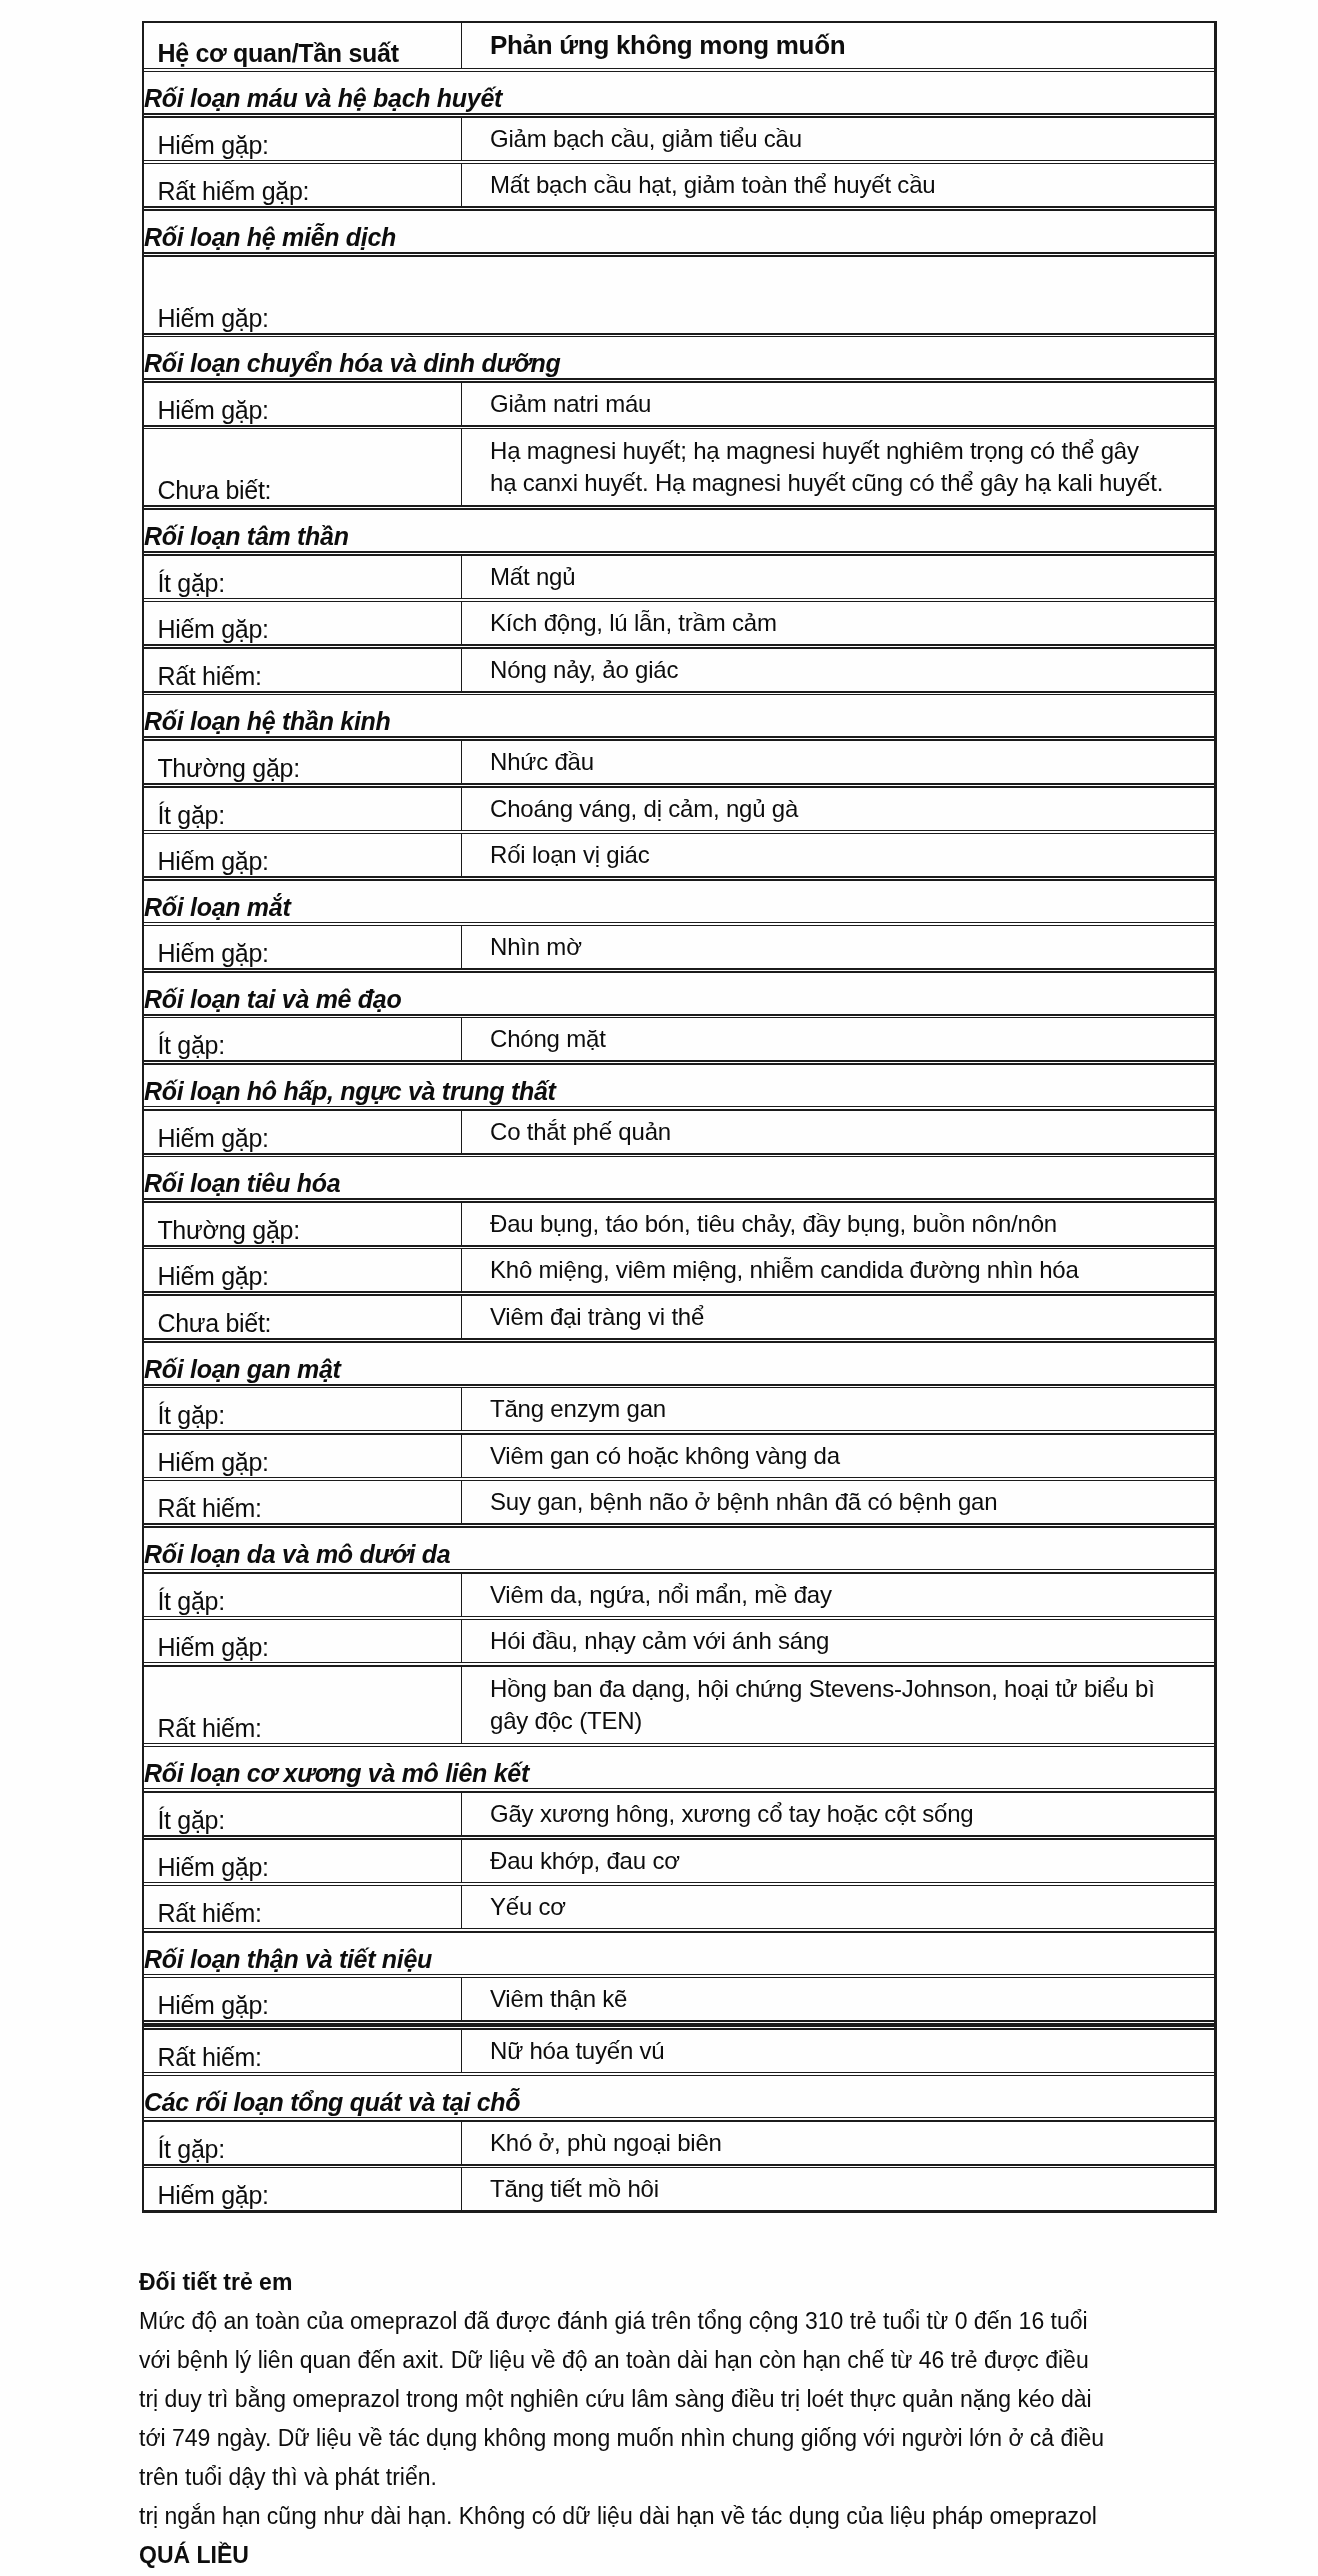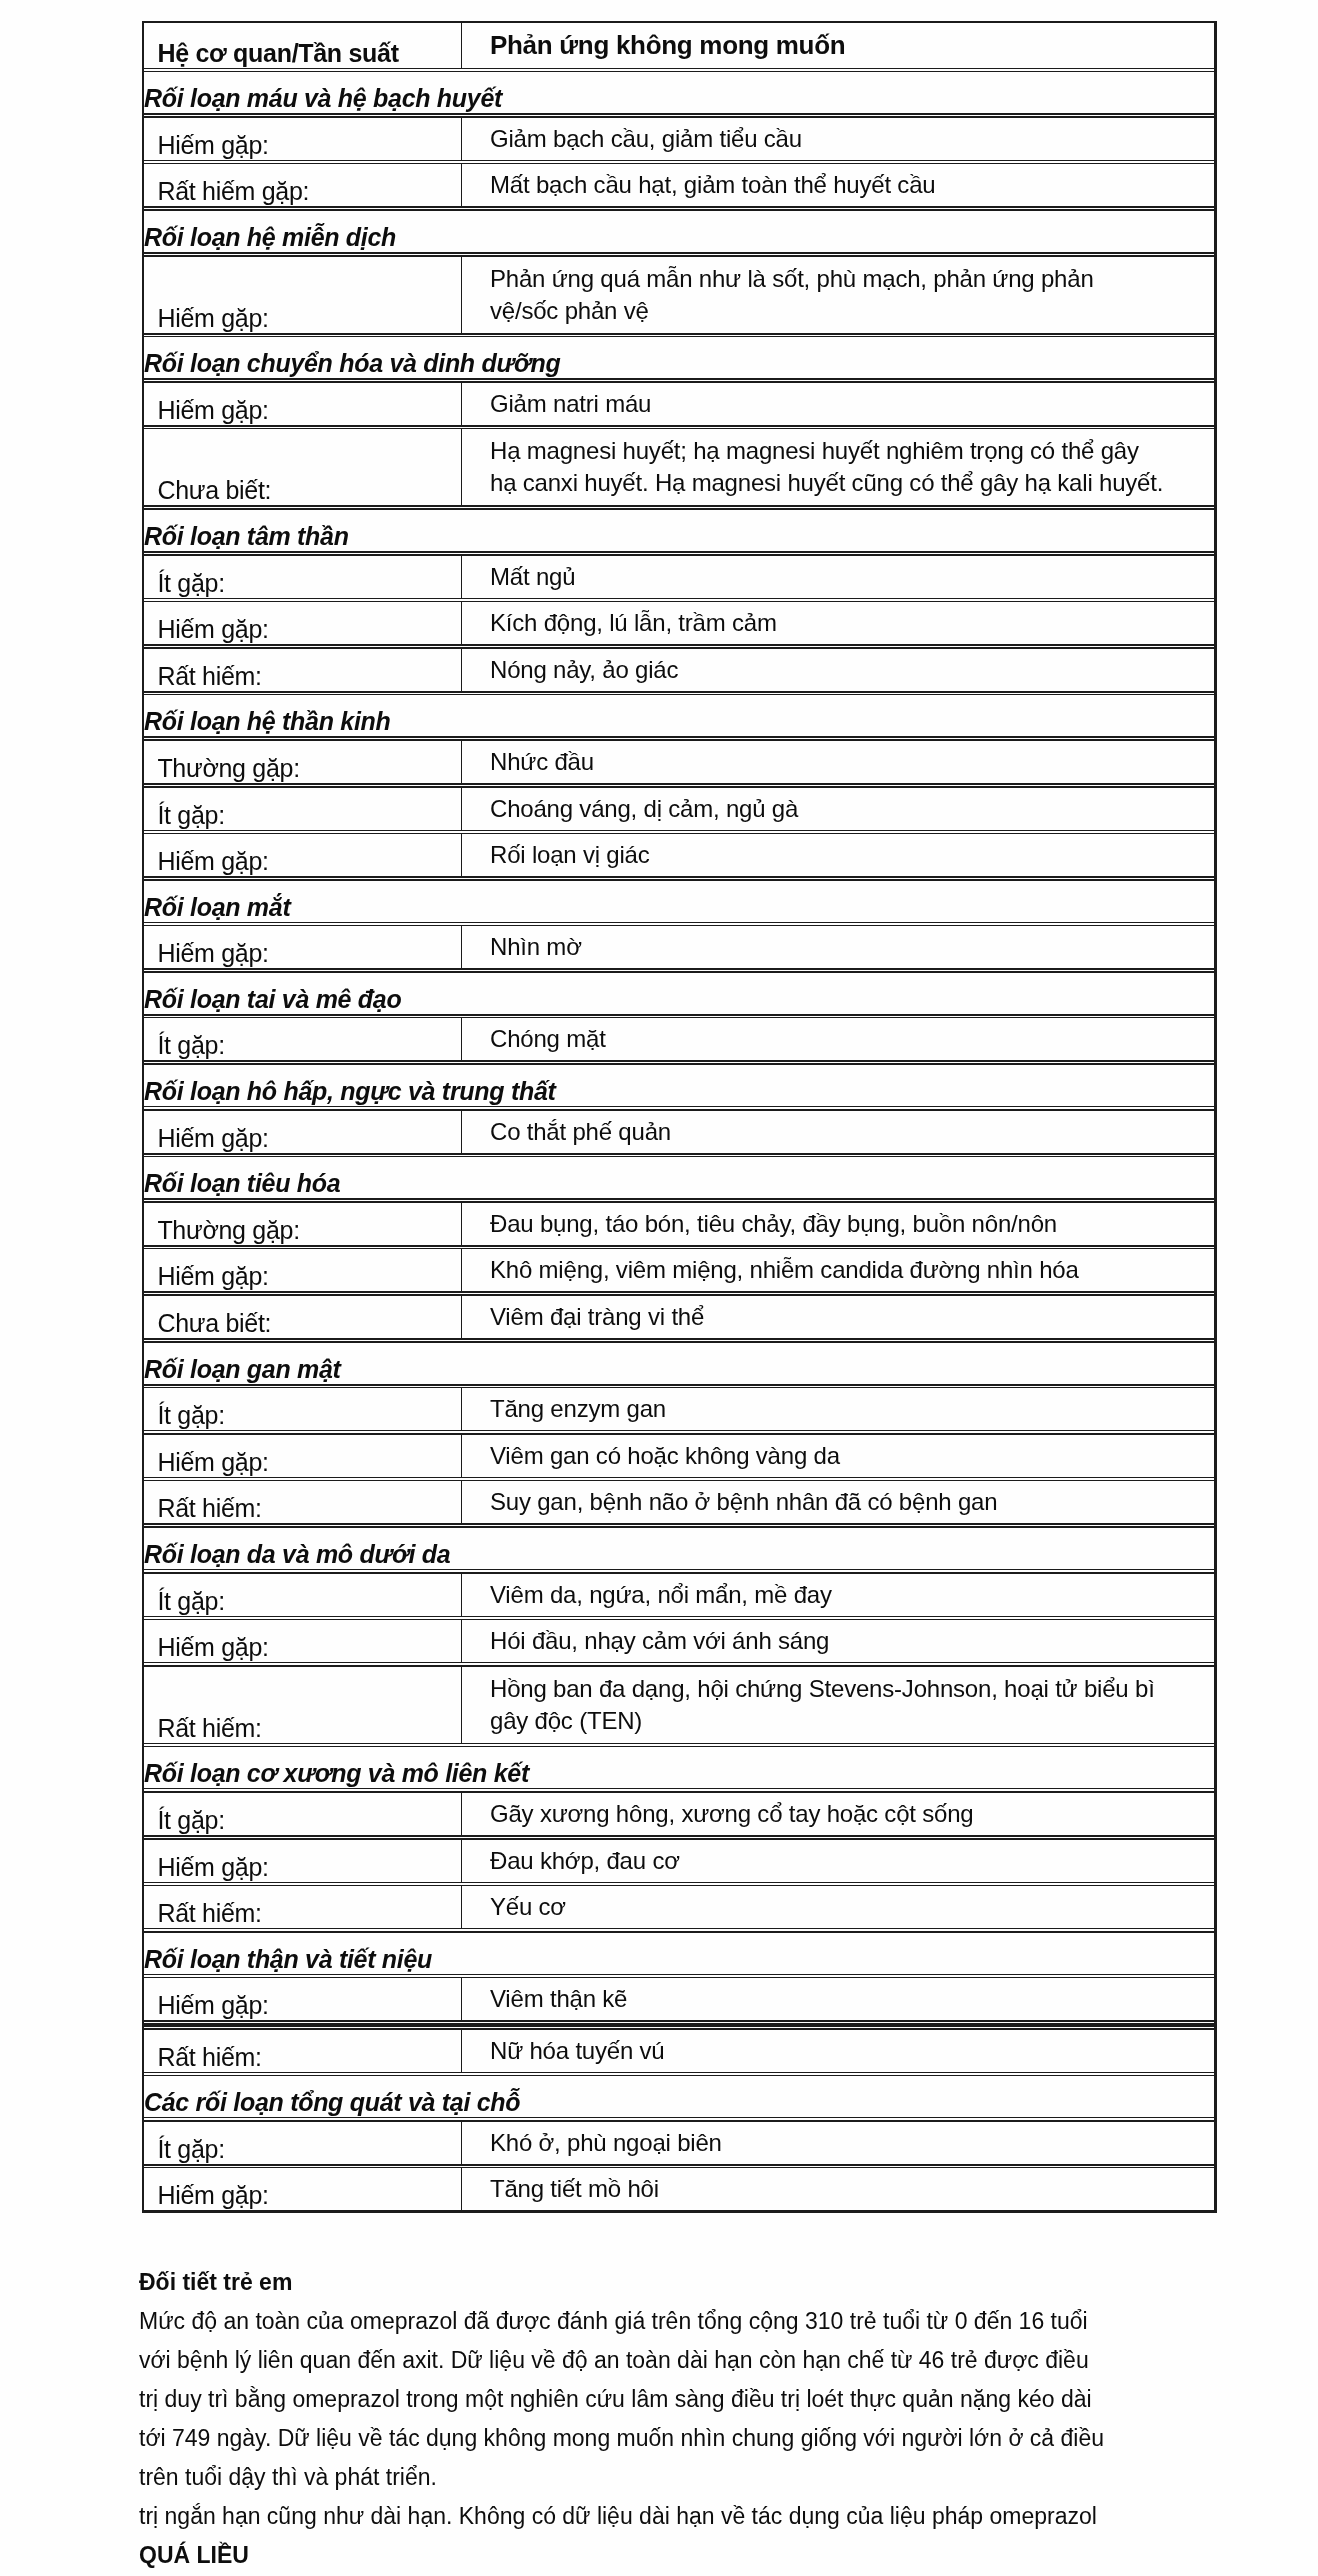--- a/index.html
+++ b/index.html
@@ -124,24 +124,20 @@
             <div class="reaction-line">Mất bạch cầu hạt, giảm toàn thể huyết cầu</div>
           </div>
         </div>
         <div class="hsep"></div>
         <div class="row section-row">
           <span>Rối loạn hệ miễn dịch</span>
         </div>
         <div class="hsep"></div>
         <div class="row data-row double">
           <div class="col1">Hiếm gặp:</div>
-          <div class="col2">
-            <div class="reaction-line">Phản ứng quá mẫn như là sốt, phù mạch, phản ứng phản</div>
-            <div class="reaction-line">vệ/sốc phản vệ</div>
-          </div>
         </div>
         <div class="hsep"></div>
         <div class="row section-row">
           <span>Rối loạn chuyển hóa và dinh dưỡng</span>
         </div>
         <div class="hsep"></div>
         <div class="row data-row single">
           <div class="col1">Hiếm gặp:</div>
           <div class="col2">
             <div class="reaction-line">Giảm natri máu</div>

